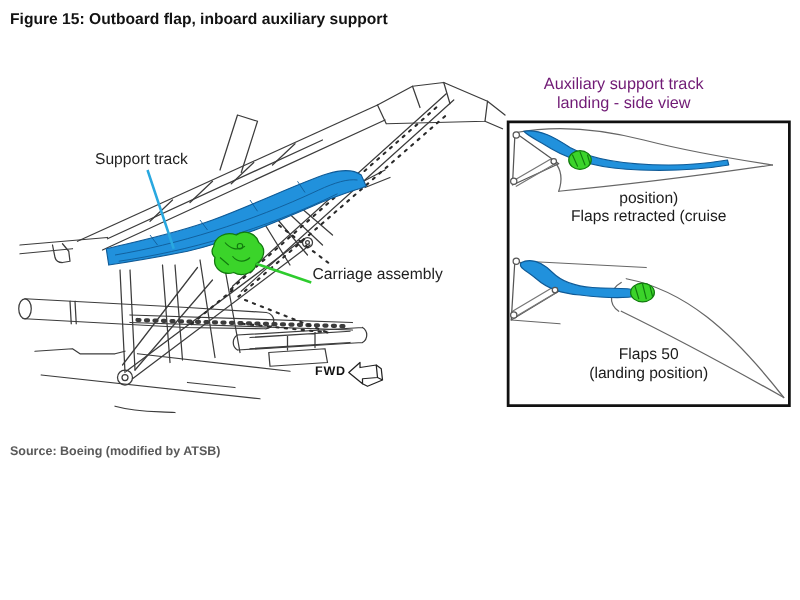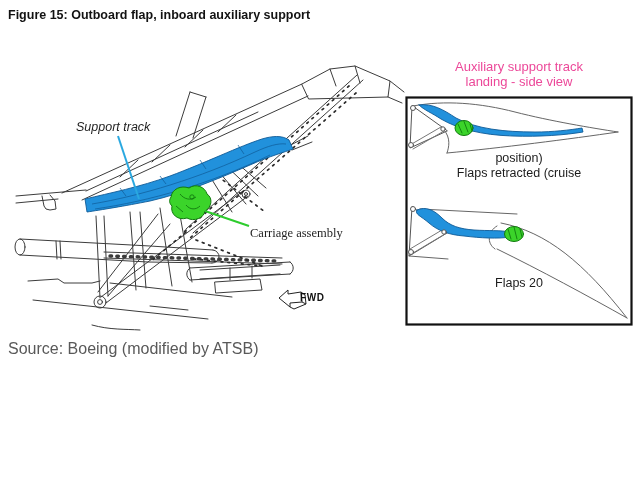--- a/index.html
+++ b/index.html
@@ -2,29 +2,29 @@
 <html><head>
 <meta charset="utf-8">
 <style>
   html,body{margin:0;padding:0;background:#ffffff;}
   body{width:640px;height:480px;position:relative;overflow:hidden;
        font-family:"Liberation Sans",sans-serif;}
   .abs{position:absolute;}
   .fig-title{left:8px;top:8px;font-size:12.5px;font-weight:bold;color:#121212;white-space:nowrap;}
   .art{left:0;top:0;}
   .dlabel{font-size:12.5px;color:#1f1f1f;white-space:nowrap;}
-  .lbl-support{left:76px;top:120px;font-style:italic;}
-  .lbl-carriage{left:250px;top:226px;font-family:Liberation Serif, serif;}
-  .lbl-fwd{left:252px;top:292px;font-size:10px;font-weight:bold;letter-spacing:.6px;color:#111;margin-left:48px;}
-  .inset-head{left:406px;top:59px;width:226px;text-align:center;font-size:13px;
-              line-height:15px;color:#ec4899;}
+  .lbl-support{left:76px;top:120px;}
+  .lbl-carriage{left:250px;top:212px;}
+  .lbl-fwd{left:252px;top:292px;font-size:10px;font-weight:bold;letter-spacing:.6px;color:#111;}
+  .inset-head{left:386px;top:59px;width:226px;text-align:center;font-size:13px;
+              line-height:15px;color:#701a75;}
   .cap{width:206px;text-align:center;font-size:12.5px;line-height:15px;color:#1c1c1c;}
   .cap1{left:416px;top:151px;}
   .cap2{left:416px;top:276px;}
-  .source{left:8px;top:340px;font-size:16px;font-weight:normal;color:#595959;white-space:nowrap;}
+  .source{left:8px;top:356px;font-size:10px;font-weight:bold;color:#595959;white-space:nowrap;}
 </style>
 </head>
 <body>
 
 <div class="abs fig-title">Figure 15: Outboard flap, inboard auxiliary support</div>
 
 <svg class="abs art" width="640" height="480" viewBox="0 0 640 480">
 
   <g fill="none" stroke="#3c3c3c" stroke-width="1" stroke-linecap="round" stroke-linejoin="round">
 
@@ -151,16 +151,17 @@
 <div class="abs inset-head">
   <div>Auxiliary support track</div>
   <div>landing - side view</div>
 </div>
 
 <div class="abs cap cap1">
   <div>position)</div>
   <div>Flaps retracted (cruise</div>
 </div>
 <div class="abs cap cap2">
-  <div>Flaps 20</div>
+  <div>Flaps 50</div>
+  <div>(landing position)</div>
 </div>
 
 <div class="abs source">Source: Boeing (modified by ATSB)</div>
 
 </body></html>

